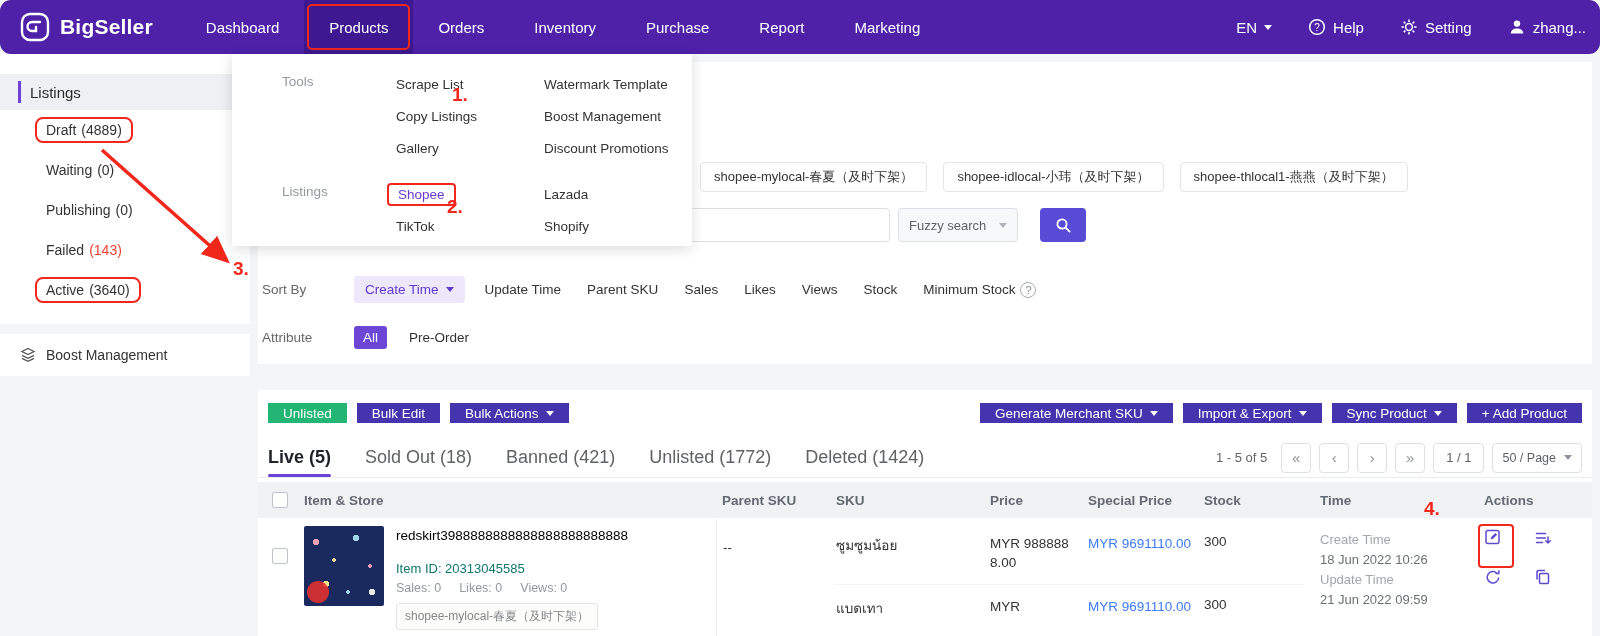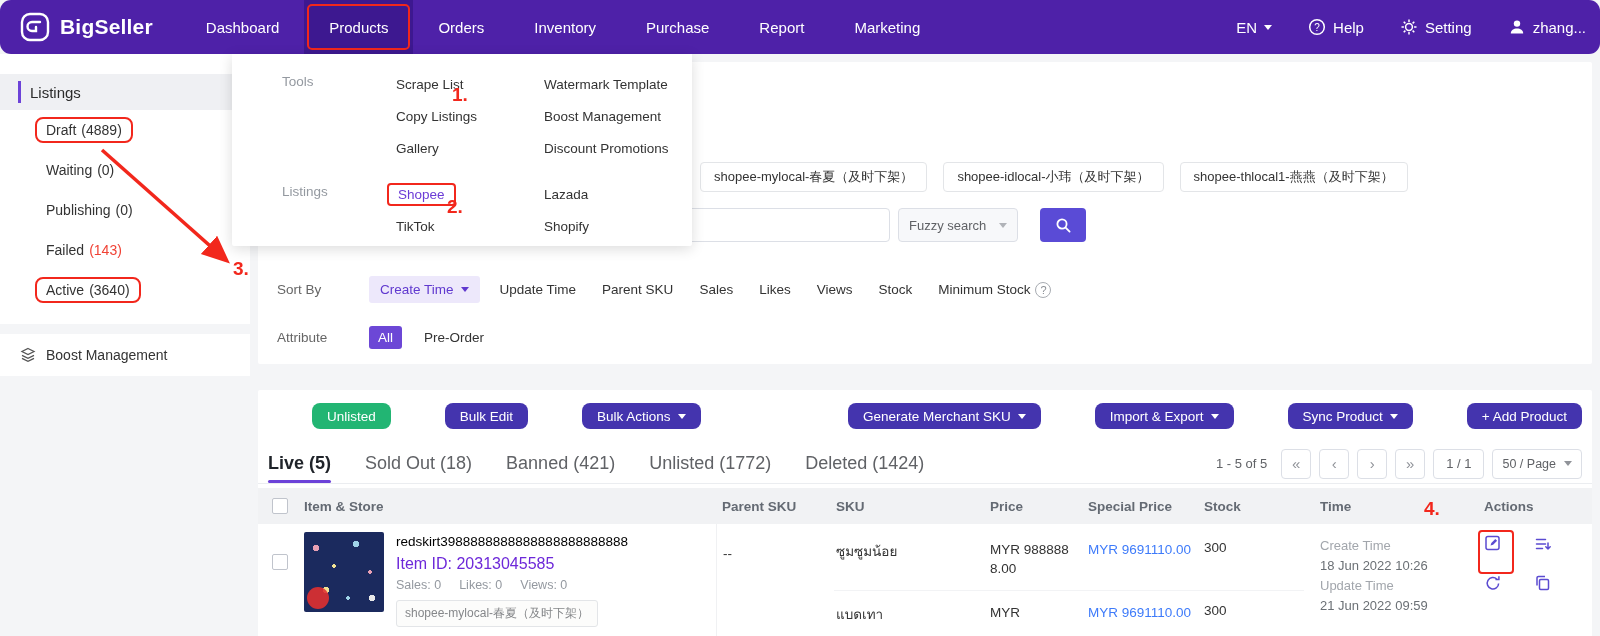--- a/index.html
+++ b/index.html
@@ -64,34 +64,34 @@
   .search-input { width:375px; height:34px; border:1px solid #DCDFE6; border-radius:4px; padding:0 10px; font-size:13px; color:#333; outline:none; font-family:"Liberation Sans",sans-serif; }
   .fuzzy-select {
     margin-left:8px; width:120px; height:34px; border:1px solid #DCDFE6; border-radius:4px; background:#F7F8FA;
     display:flex; align-items:center; justify-content:space-between; padding:0 10px; font-size:13px; color:#606266; cursor:pointer;
   }
   .fuzzy-select .caret { color:#B0B3B8; }
   .search-btn {
     margin-left:22px; width:46px; height:34px; background:#5A4BD6; border:none; border-radius:4px;
     display:flex; align-items:center; justify-content:center; cursor:pointer;
   }
-  .filter-line { position:absolute; left:19px; display:flex; align-items:center; font-size:13.5px; }
+  .filter-line { position:absolute; left:4px; display:flex; align-items:center; font-size:13.5px; }
   .sort-line { top:214px; }
   .attr-line { top:264px; }
   .filter-label { width:92px; color:#666; }
   .sort-opt { margin-right:26px; color:#333; cursor:pointer; white-space:nowrap; display:flex; align-items:center; gap:5px; }
   .chip-selected {
     background:#EDE8FB; color:#6039CF; padding:6px 11px; border-radius:3px; display:flex; align-items:center; gap:7px; cursor:pointer;
   }
   .chip-all { background:#6C47D6; color:#fff; padding:4px 9px; border-radius:3px; cursor:pointer; margin-right:22px; }
   .qmark { width:16px; height:16px; border:1px solid #A8ACB2; border-radius:50%; color:#8a8e94; font-size:11px; display:inline-flex; align-items:center; justify-content:center; }
 
   
   .toolbar { display:flex; align-items:center; gap:10px; padding:13px 10px 0 10px; }
-  .btn { height:26px; padding:0 15px; border:none; border-radius:8px; color:#fff; font-size:13.5px; display:inline-flex; align-items:center; gap:7px; cursor:pointer; white-space:nowrap; font-family:"Liberation Sans",sans-serif;margin-left:44px; }
+  .btn { height:20px; padding:0 15px; border:none; border-radius:0; color:#fff; font-size:13.5px; display:inline-flex; align-items:center; gap:7px; cursor:pointer; white-space:nowrap; font-family:"Liberation Sans",sans-serif; }
   .btn-green { background:#22B573; }
   .btn-indigo { background:#4434AE; }
   .toolbar-right { margin-left:auto; display:flex; gap:10px; }
 
   .tabs-row { margin-top:15px; display:flex; align-items:center; height:40px; border-bottom:1px solid #EBEDF0; padding:0 10px; }
   .tab { position:relative; height:100%; display:flex; align-items:center; margin-right:34px; font-size:18px; color:#606266; cursor:pointer; white-space:nowrap; }
   .tab.active { color:#1f2329; font-weight:bold; }
   .tab.active::after { content:""; position:absolute; left:0; right:0; bottom:0; height:3px; background:#6C42D8; border-radius:2px; }
   .pg { margin-left:auto; display:flex; align-items:center; gap:8px; font-size:13px; color:#606266; }
   .pg-range { margin-right:6px; }
@@ -124,21 +124,21 @@
       radial-gradient(circle 3px at 52px 12px, #9FD3E8 98%, transparent),
       radial-gradient(circle 2px at 66px 40px, #E8A0B4 98%, transparent),
       radial-gradient(circle 3px at 22px 58px, #F2E394 98%, transparent),
       radial-gradient(circle 2px at 44px 66px, #9FD3E8 98%, transparent),
       radial-gradient(circle 3px at 68px 66px, #E8E8E8 98%, transparent);
     position:relative; cursor:pointer;
   }
   .thumb::after { content:""; position:absolute; left:3px; bottom:3px; width:22px; height:22px; border-radius:50%; background:#E03030; opacity:.9; }
   .item-info { padding-top:2px; min-width:0; }
   .item-title { font-size:13.5px; color:#000000; max-width:290px; overflow:hidden; white-space:nowrap; text-overflow:ellipsis; }
-  .item-sub { margin-top:6px; font-size:16px; color:#6d28d9; }
+  .item-sub { margin-top:18px; font-size:13px; color:#0f766e; }
   .item-stats { margin-top:5px; font-size:12.5px; color:#9499A0; display:flex; gap:18px; }
   .item-tag { margin-top:8px; display:inline-block; max-width:215px; border:1px solid #E3E5E8; border-radius:3px; padding:4px 8px; font-size:12px; color:#85878a; background:#FCFCFB; overflow:hidden; white-space:nowrap; }
   .psku-cell { padding-top:22px; color:#333; border-left:1px solid #F0F1F3; min-height:150px; }
   .variant-wrap { width:470px; }
   .variant-line { display:flex; padding-top:16px; height:66px; }
   .variant-line + .variant-line { border-top:1px solid #F2F3F5; padding-top:12px; height:auto; }
   .v-sku { width:156px; padding-left:2px; color:#333; }
   .v-price { width:98px; color:#333; line-height:19px; word-break:break-all; padding-right:14px; }
   .v-special { width:116px; color:#3E7BFA; line-height:19px; }
   .v-stock { width:100px; color:#333; }

